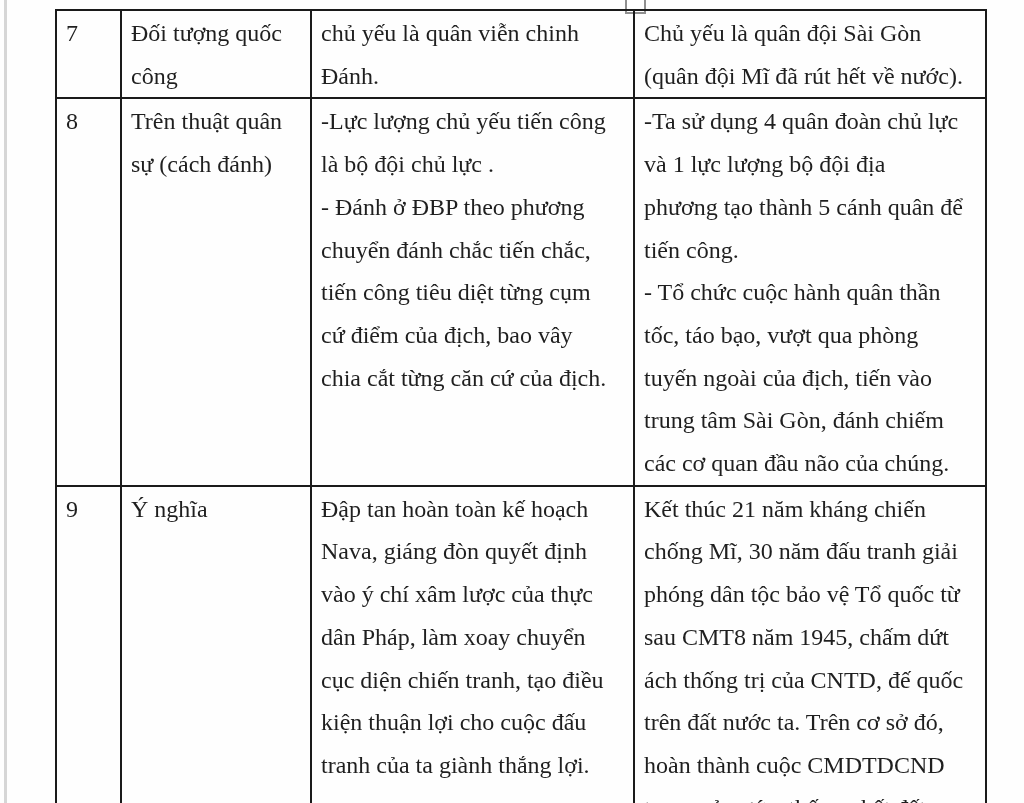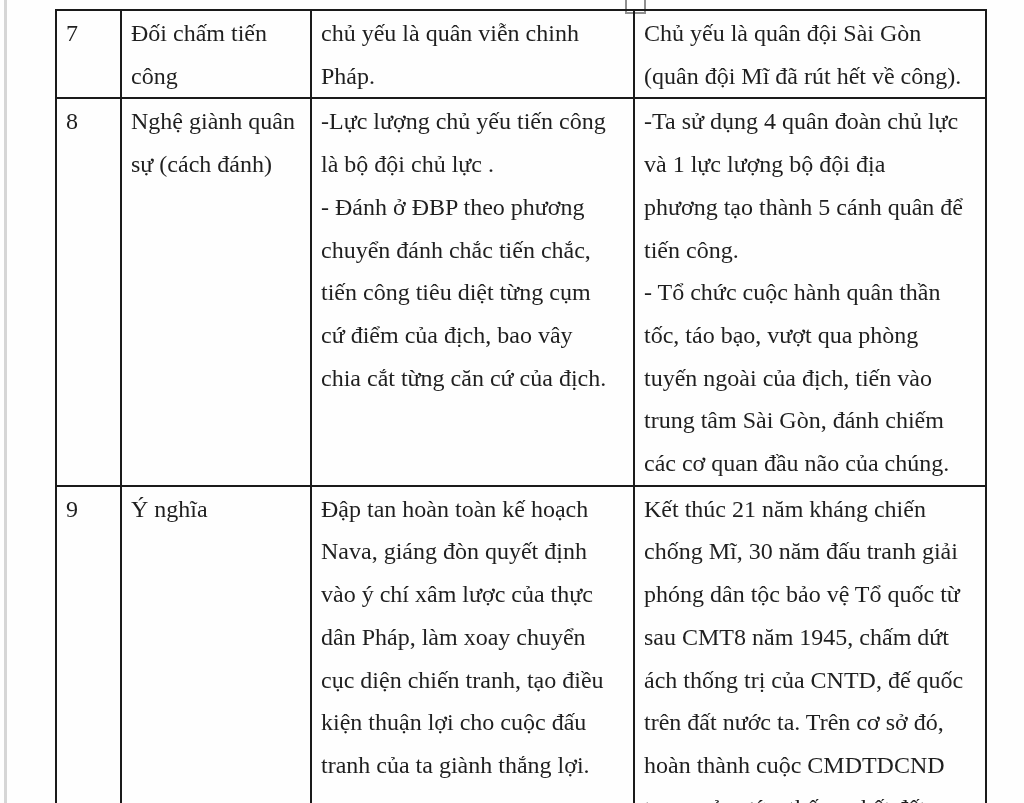--- a/index.html
+++ b/index.html
@@ -65,30 +65,30 @@
   <table class="cmp">
     <colgroup>
       <col style="width:65px">
       <col style="width:190px">
       <col style="width:323px">
       <col style="width:352px">
     </colgroup>
     <tbody>
         <tr class="r7">
       <td class="num">7</td>
-      <td>Đối chấm tiến
+      <td>Đối tượng quốc
 công</td>
       <td>chủ yếu là quân viễn chinh
-Pháp.</td>
+Đánh.</td>
       <td>Chủ yếu là quân đội Sài Gòn
-(quân đội Mĩ đã rút hết về công).</td>
+(quân đội Mĩ đã rút hết về nước).</td>
     </tr>
     <tr class="r8">
       <td class="num">8</td>
-      <td>Nghệ giành quân
+      <td>Trên thuật quân
 sự (cách đánh)</td>
       <td>-Lực lượng chủ yếu tiến công
 là bộ đội chủ lực .
 - Đánh ở ĐBP theo phương
 chuyển đánh chắc tiến chắc,
 tiến công tiêu diệt từng cụm
 cứ điểm của địch, bao vây
 chia cắt từng căn cứ của địch.</td>
       <td>-Ta sử dụng 4 quân đoàn chủ lực
 và 1 lực lượng bộ đội địa

